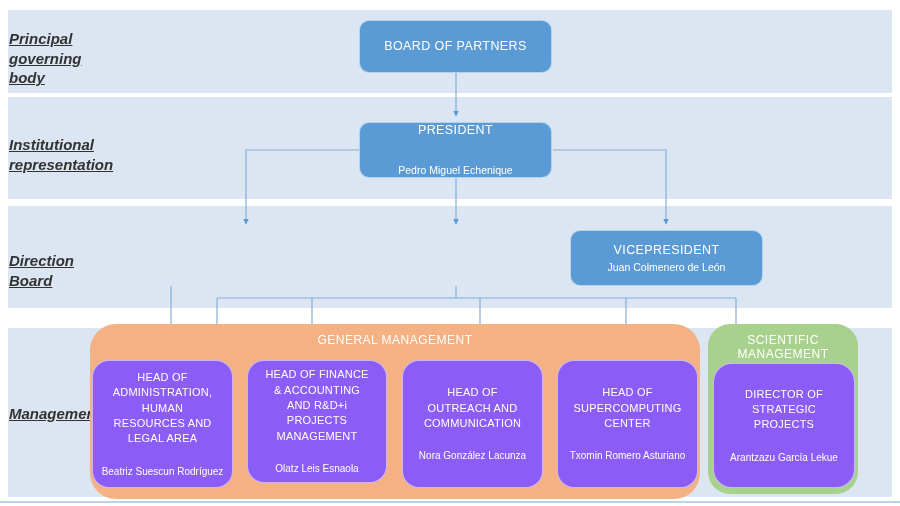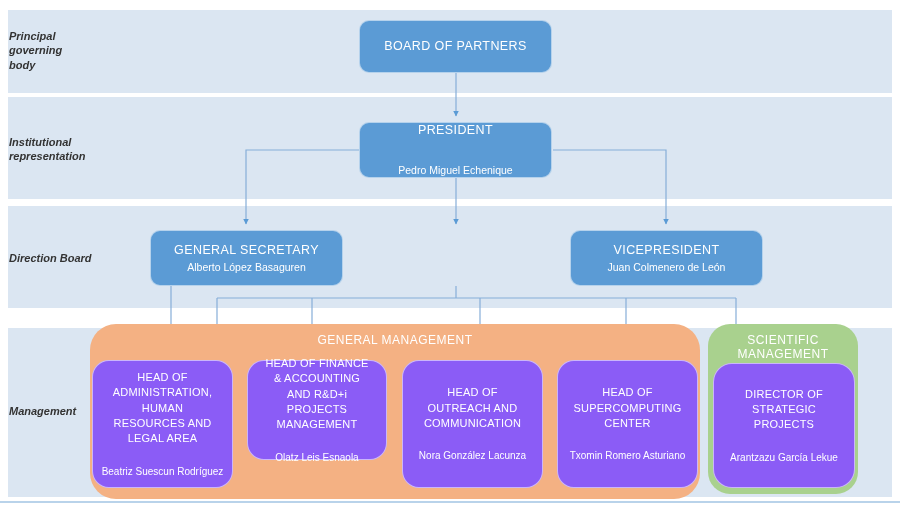--- a/index.html
+++ b/index.html
@@ -8,22 +8,22 @@
     font-family:"Liberation Sans","DejaVu Sans",sans-serif;
   }
   .band{position:absolute;left:8px;width:884px;background:#dbe6f2;}
   .band1{top:10px;height:83px;}
   .band2{top:97px;height:102px;}
   .band3{top:206px;height:102px;}
   .band4{top:328px;height:169px;}
   .bottom-rule{position:absolute;left:0;top:501px;width:900px;height:2px;background:#b9d3ea;}
 
   .row-label{
-    position:absolute;left:9px;width:86px;color:#333333;font-size:11px;
-    font-style:italic;font-weight:bold;line-height:1.3;white-space:pre-line;
+    position:absolute;left:9px;width:86px;color:#333333;font-size:15px;
+    font-style:italic;font-weight:bold;line-height:1.3;white-space:pre-line;text-decoration:underline;
   }
   .row-label.l1{top:29px;}
   .row-label.l2{top:135px;}
   .row-label.l3{top:251px;}
   .row-label.l4{top:404px;}
 
   .node{
     position:absolute;background:#5b9bd5;border:1px solid rgba(255,255,255,0.55);
     border-radius:10px;color:#ffffff;display:flex;flex-direction:column;
     align-items:center;justify-content:center;text-align:center;box-sizing:border-box;
@@ -47,21 +47,21 @@
   }
   .mnode{
     position:absolute;background:#8b5cf6;border:1px solid rgba(255,255,255,0.55);
     border-radius:17px;color:#ffffff;display:flex;flex-direction:column;
     align-items:center;justify-content:center;text-align:center;box-sizing:border-box;
     padding:6px 5px;
   }
   .mnode .title{font-size:11px;line-height:1.4;letter-spacing:0.2px;white-space:pre-line;}
   .mnode .name{font-size:10px;margin-top:19px;line-height:1.25;}
   .m1{left:92px;top:360px;width:141px;height:128px;}
-  .m2{left:247px;top:360px;width:140px;height:100px;}
+  .m2{left:247px;top:360px;width:140px;height:123px;}
   .m3{left:402px;top:360px;width:141px;height:128px;}
   .m4{left:557px;top:360px;width:141px;height:128px;}
   .m5{left:713px;top:363px;width:142px;height:125px;border-radius:19px;}
 
   .connectors{position:absolute;left:0;top:0;width:900px;height:506px;pointer-events:none;}
 </style>
 </head>
 <body>
 
 <div class="stage">
@@ -112,24 +112,20 @@
 
   <div class="node n-board">
     <div class="title">BOARD OF PARTNERS</div>
   </div>
 
   <div class="node n-president">
     <div class="title">PRESIDENT</div>
     <div class="name">Pedro Miguel Echenique</div>
   </div>
 
-  <div class="node n-gsec">
-    <div class="title">GENERAL SECRETARY</div>
-    <div class="name">Alberto López Basaguren</div>
-  </div>
 
 
   <div class="node n-vp">
     <div class="title">VICEPRESIDENT</div>
     <div class="name">Juan Colmenero de León</div>
   </div>
 
   <div class="mnode m1">
     <div class="title">HEAD OF
 ADMINISTRATION,

